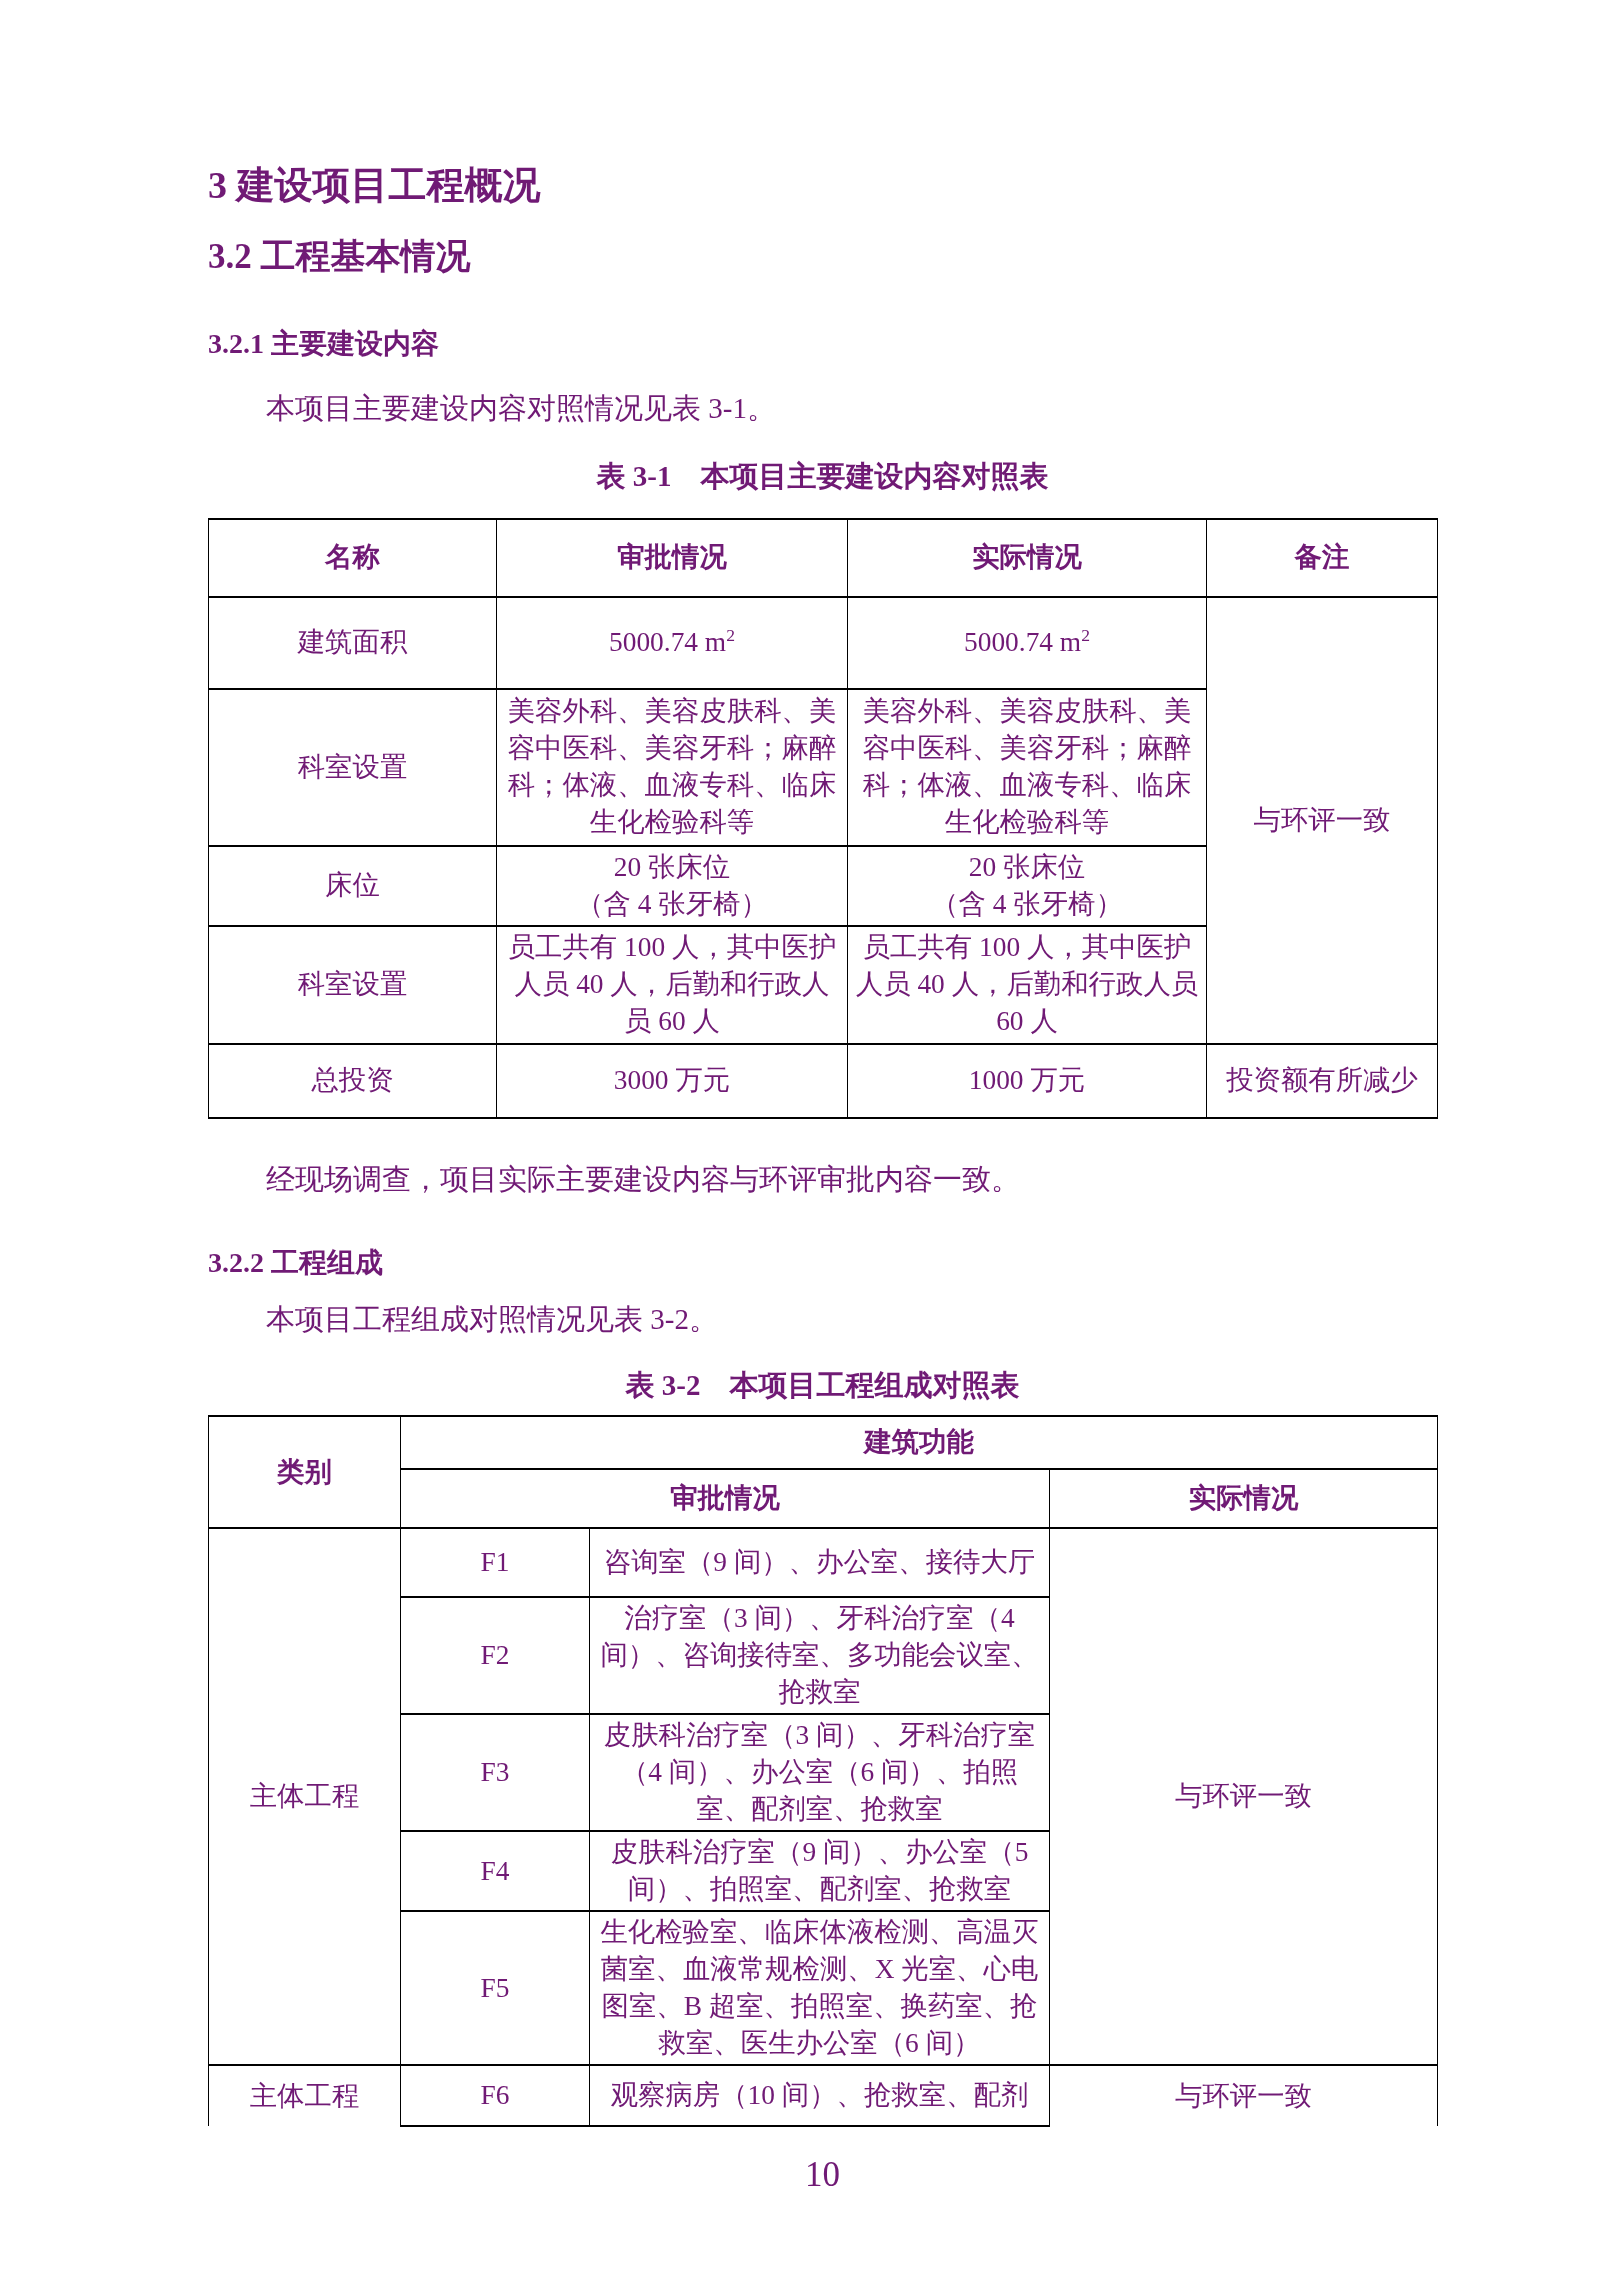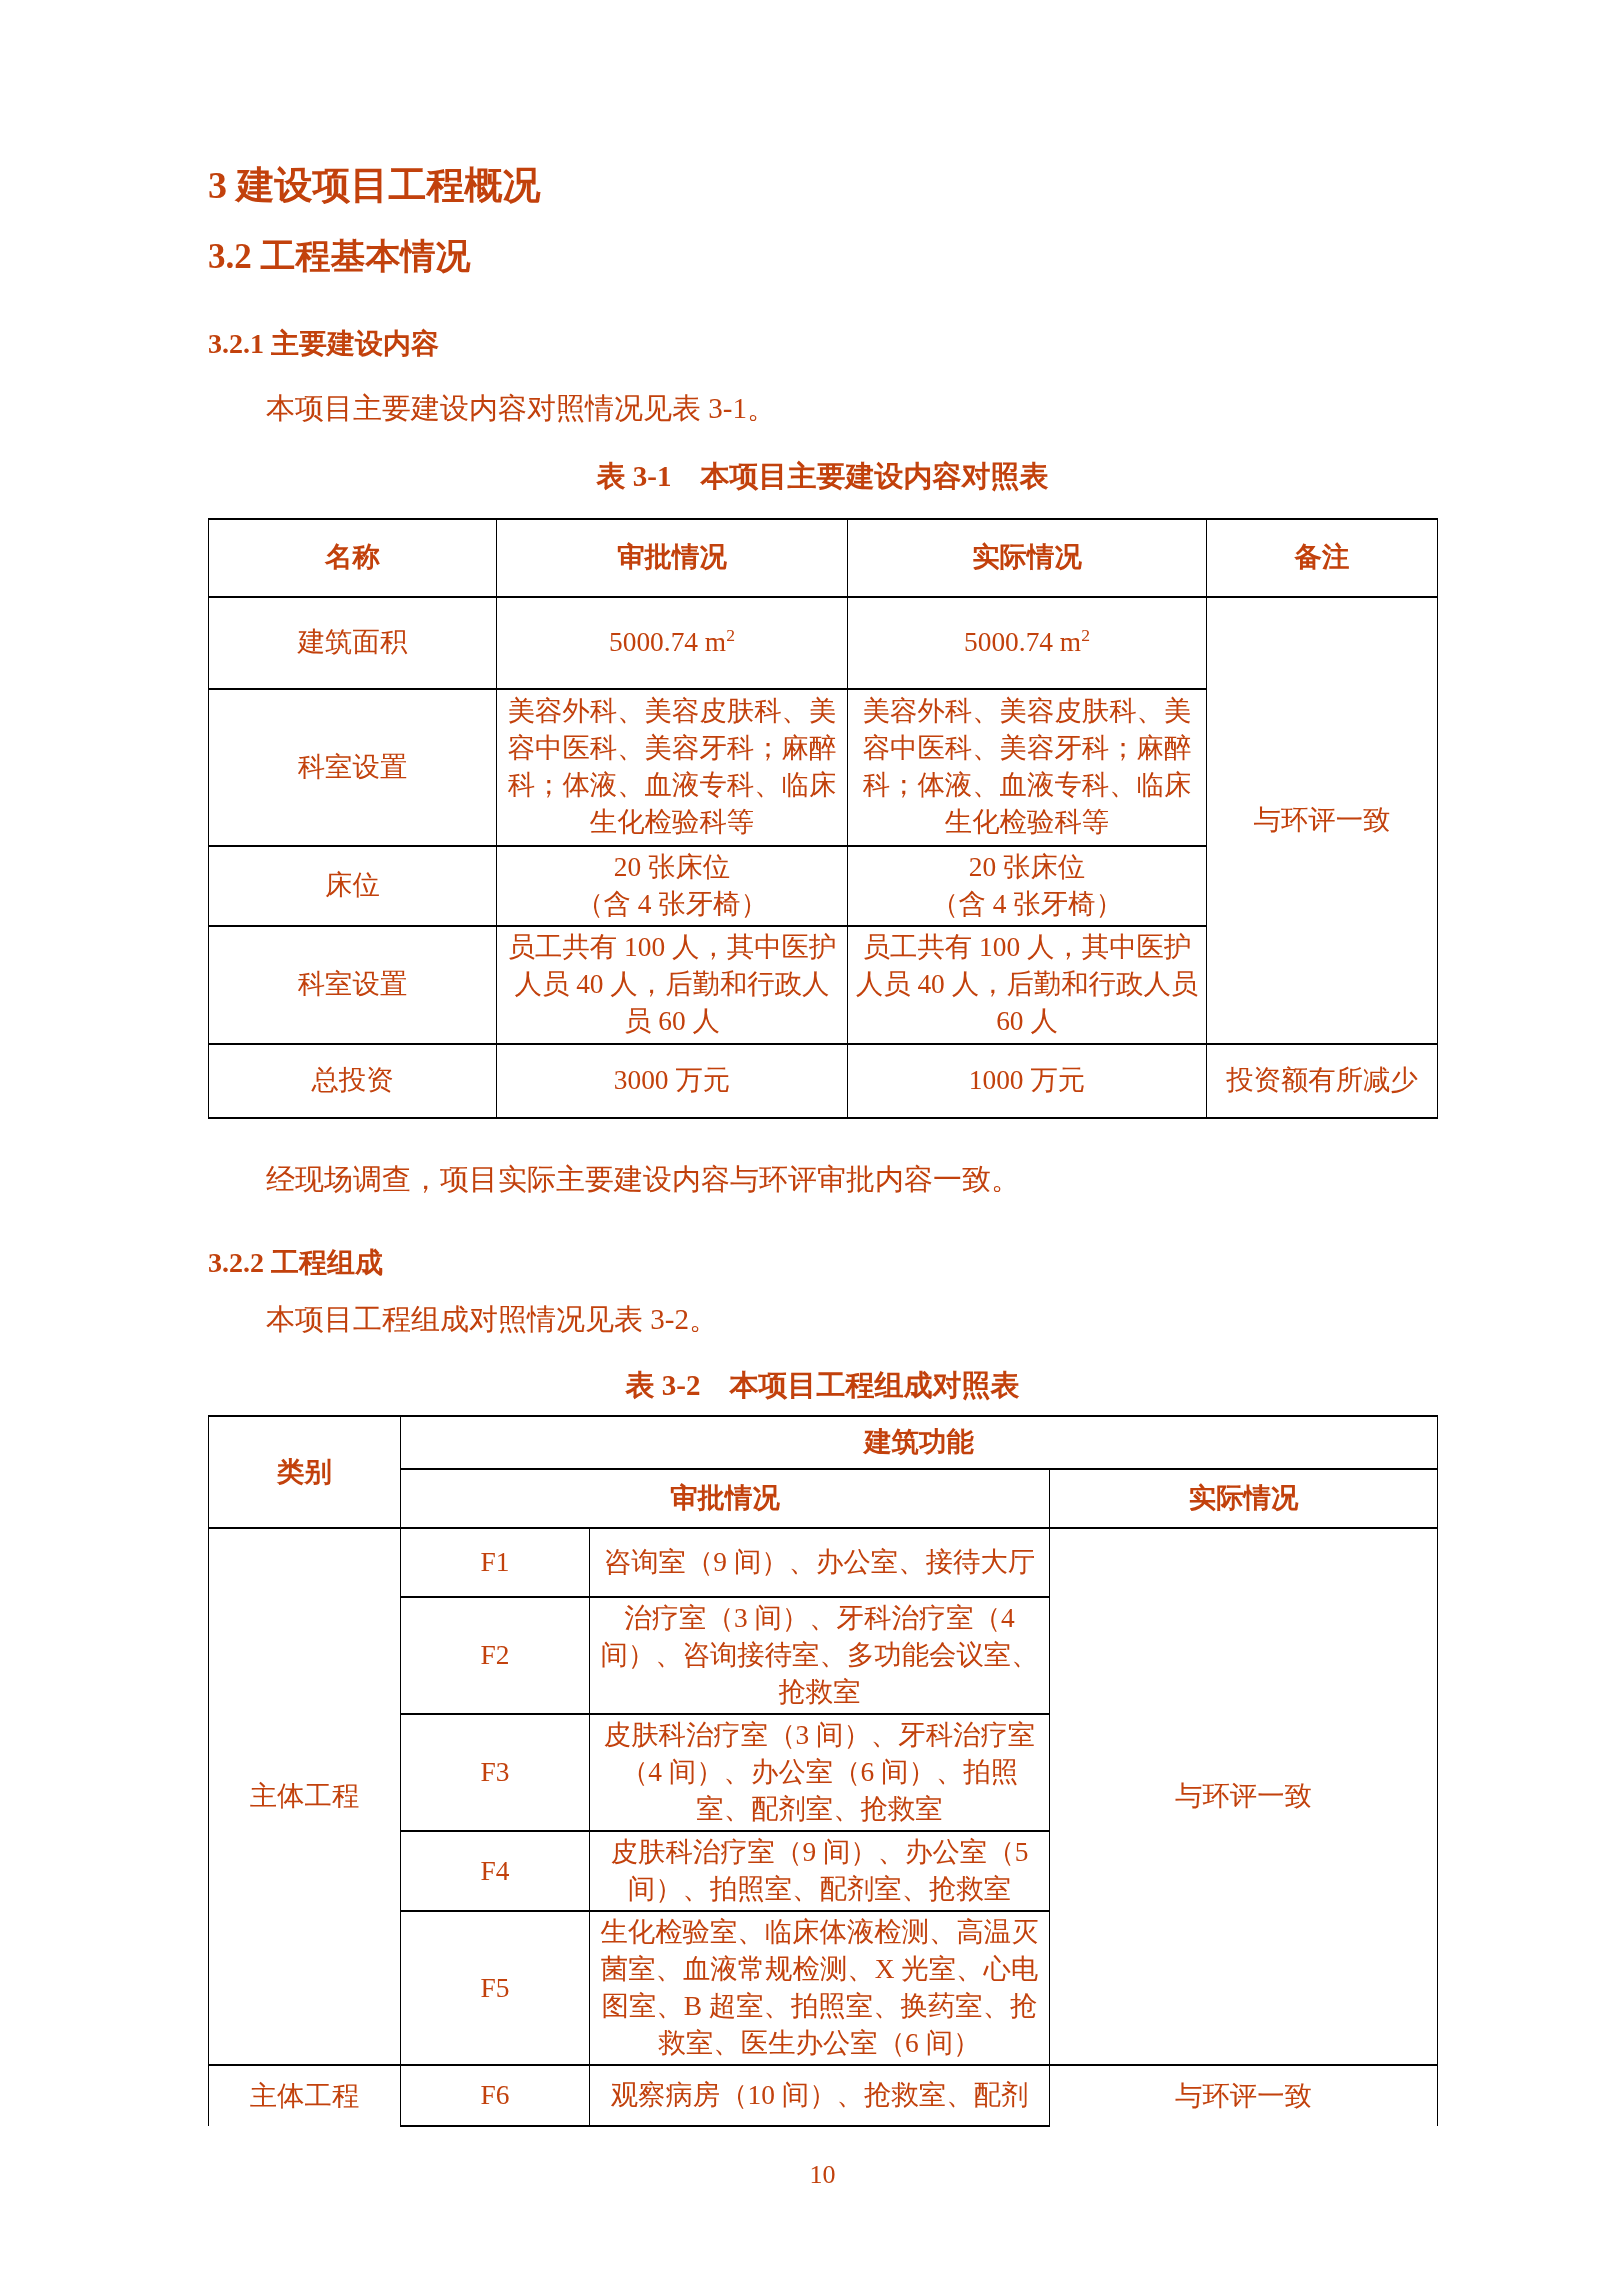--- a/index.html
+++ b/index.html
@@ -1,20 +1,20 @@
 <!DOCTYPE html>
 <html><head>
 <meta charset="utf-8">
 <style>
   html,body { margin:0; padding:0; background:#ffffff; }
   .page {
     position:relative;
     width:1621px; height:2293px;
     background:#ffffff;
-    color:#c2410c;
+    color:#701a75;
     font-family:"Liberation Serif","DejaVu Serif",serif;
     overflow:hidden;
   }
   .content {
     position:absolute; left:208px; top:0; width:1229px;
   }
   .h1 { font-size:38px; font-weight:bold; line-height:49px; margin:161px 0 0 0; }
   .h2 { font-size:35px; font-weight:bold; line-height:47px; margin:23px 0 0 0; }
   .h3 { font-size:28px; font-weight:bold; line-height:37px; margin:45px 0 0 0; }
   .para { font-size:29px; line-height:39px; margin:0; text-indent:2em; }
@@ -45,21 +45,21 @@
     overflow:hidden;
   }
   .grid th { font-weight:bold; }
   .jc { text-align:justify; text-align-last:center; }
   .bb3 { border-bottom-width:2.9px !important; }
   .bt3 { border-top-width:2.9px !important; }
   .open-bottom { border-bottom:none !important; }
   sup { font-size:17.6px; line-height:0; }
 
   .page-number {
-    font-size:26px; line-height:33px; text-align:center; margin-top:31px;
+    font-size:35px; line-height:33px; text-align:center; margin-top:31px;
   }
 </style>
 </head>
 <body>
 
 <div class="page">
   <div class="content">
 
     <div class="h1">3 建设项目工程概况</div>
     <div class="h2">3.2 工程基本情况</div>

